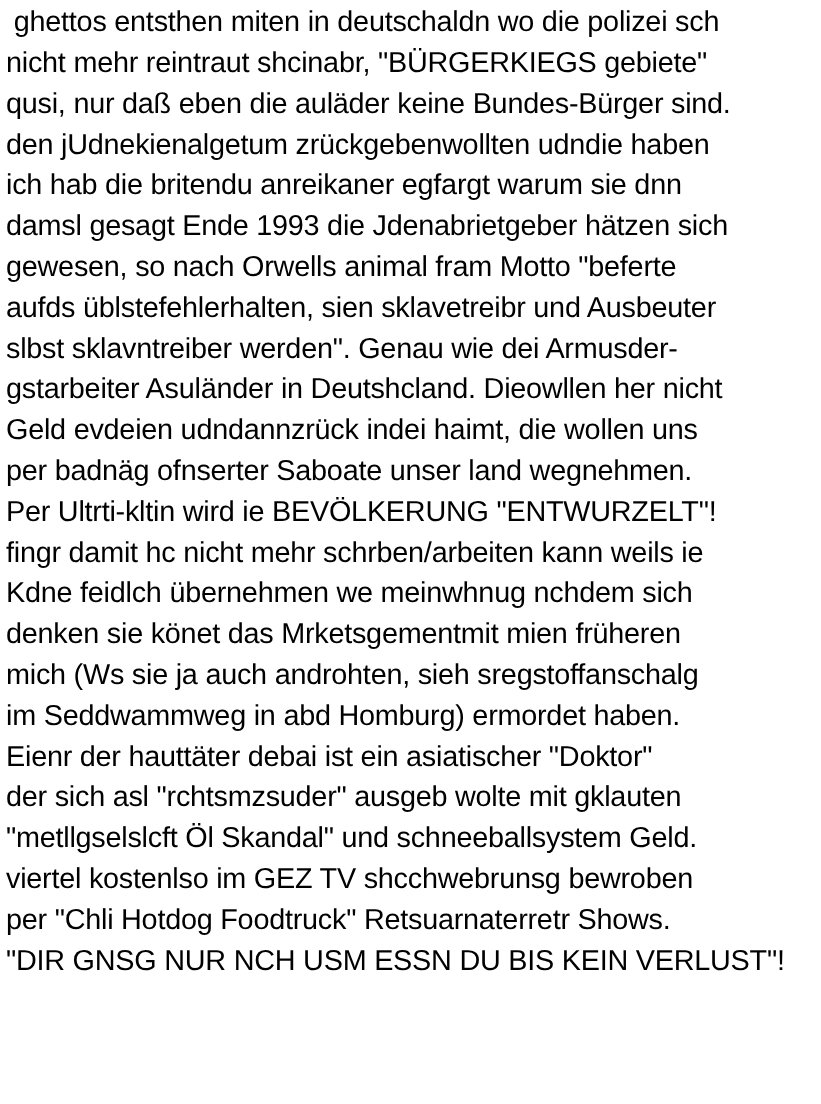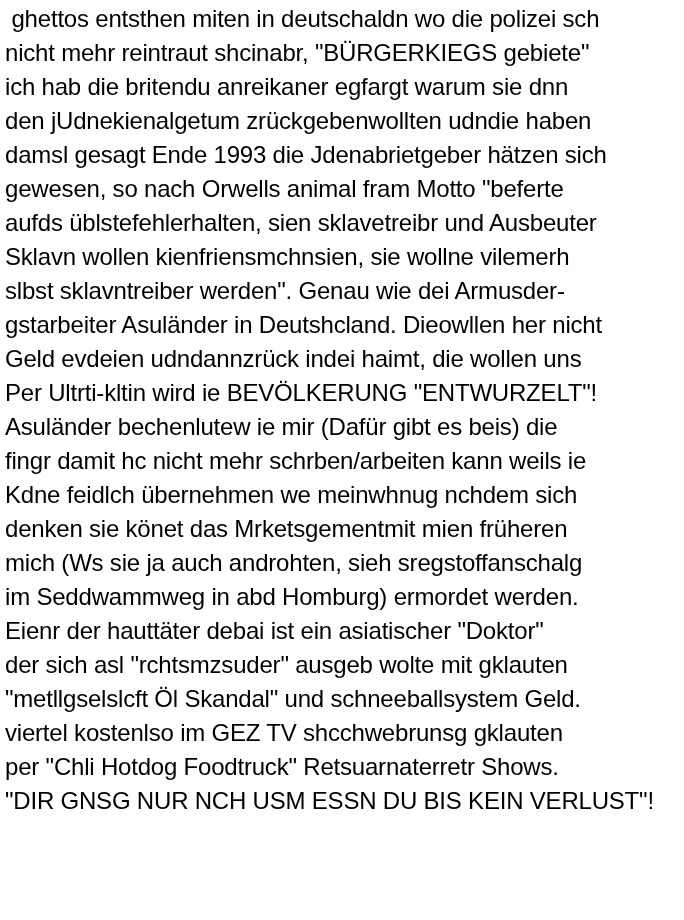--- a/index.html
+++ b/index.html
@@ -31,36 +31,36 @@
     height: 34px;
   }
 </style>
 </head>
 <body>
 
 <div id="page">
   <div class="text-block">
     <div class="text-line"> ghettos entsthen miten in deutschaldn wo die polizei sch</div>
     <div class="text-line">nicht mehr reintraut shcinabr, "BÜRGERKIEGS gebiete"</div>
+    <div class="text-line">qusi, nur daß eben die auläder keine Bundes-Bürger sind.</div>
+    <div class="text-line">den jUdnekienalgetum zrückgebenwollten udndie haben</div>
     <div class="text-line">ich hab die britendu anreikaner egfargt warum sie dnn</div>
-    <div class="text-line">den jUdnekienalgetum zrückgebenwollten udndie haben</div>
     <div class="text-line">damsl gesagt Ende 1993 die Jdenabrietgeber hätzen sich</div>
     <div class="text-line">gewesen, so nach Orwells animal fram Motto "beferte</div>
     <div class="text-line">aufds üblstefehlerhalten, sien sklavetreibr und Ausbeuter</div>
-    <div class="text-line">Sklavn wollen kienfriensmchnsien, sie wollne vilemerh</div>
     <div class="text-line">slbst sklavntreiber werden". Genau wie dei Armusder-</div>
     <div class="text-line">gstarbeiter Asuländer in Deutshcland. Dieowllen her nicht</div>
     <div class="text-line">Geld evdeien udndannzrück indei haimt, die wollen uns</div>
+    <div class="text-line">per badnäg ofnserter Saboate unser land wegnehmen.</div>
     <div class="text-line">Per Ultrti-kltin wird ie BEVÖLKERUNG "ENTWURZELT"!</div>
-    <div class="text-line">Asuländer bechenlutew ie mir (Dafür gibt es beis) die</div>
     <div class="text-line">fingr damit hc nicht mehr schrben/arbeiten kann weils ie</div>
     <div class="text-line">Kdne feidlch übernehmen we meinwhnug nchdem sich</div>
     <div class="text-line">denken sie könet das Mrketsgementmit mien früheren</div>
     <div class="text-line">mich (Ws sie ja auch androhten, sieh sregstoffanschalg</div>
-    <div class="text-line">im Seddwammweg in abd Homburg) ermordet werden.</div>
+    <div class="text-line">im Seddwammweg in abd Homburg) ermordet haben.</div>
     <div class="text-line">Eienr der hauttäter debai ist ein asiatischer "Doktor"</div>
     <div class="text-line">der sich asl "rchtsmzsuder" ausgeb wolte mit gklauten</div>
     <div class="text-line">"metllgselslcft Öl Skandal" und schneeballsystem Geld.</div>
-    <div class="text-line">viertel kostenlso im GEZ TV shcchwebrunsg gklauten</div>
+    <div class="text-line">viertel kostenlso im GEZ TV shcchwebrunsg bewroben</div>
     <div class="text-line">per "Chli Hotdog Foodtruck" Retsuarnaterretr Shows.</div>
     <div class="text-line">"DIR GNSG NUR NCH USM ESSN DU BIS KEIN VERLUST"!</div>
   </div>
 </div>
 
 </body></html>

